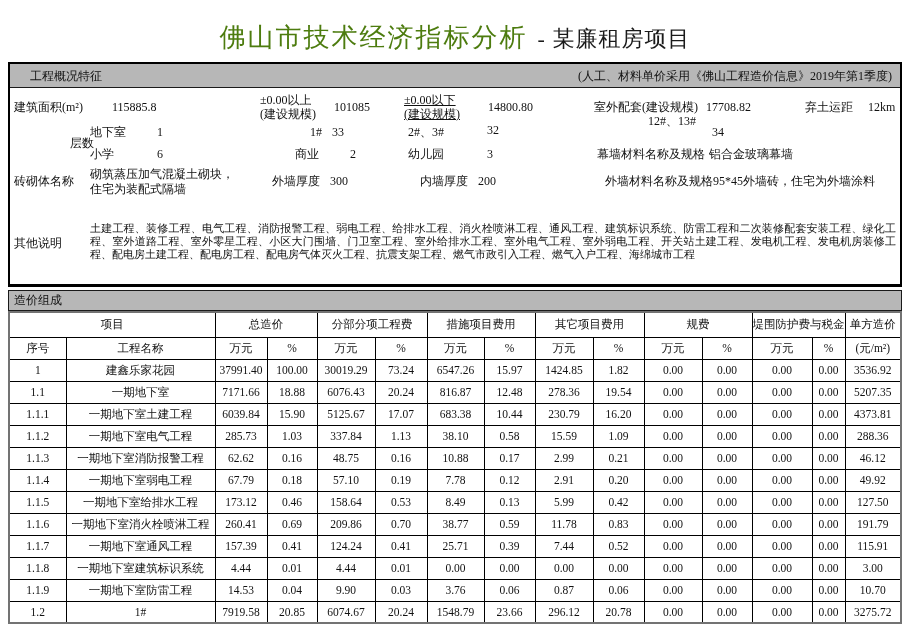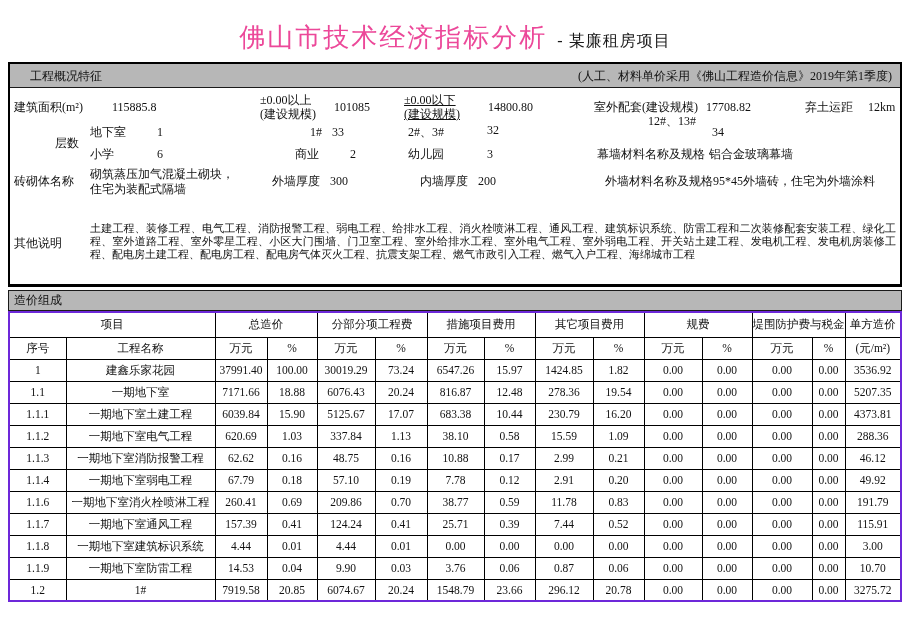--- a/index.html
+++ b/index.html
@@ -2,22 +2,22 @@
 <html><head>
 <meta charset="utf-8">
 <style>
   html,body{margin:0;padding:0;}
   body{
     width:910px;height:643px;position:relative;background:#ffffff;
     font-family:"Liberation Serif","DejaVu Serif",serif;color:#111;
     overflow:hidden;
   }
   .title-row{position:absolute;left:0;top:20px;width:910px;text-align:center;white-space:nowrap;}
-  .title-main{font-size:26px;letter-spacing:2px;color:#ec4899;}
-  .title-sub{font-size:16px;letter-spacing:1px;color:#1a1a1a;margin-left:6px;}
+  .title-main{font-size:26px;letter-spacing:2px;color:#4d7c0f;}
+  .title-sub{font-size:22px;letter-spacing:1px;color:#1a1a1a;margin-left:6px;}
 
   
   .overview-box{
     position:absolute;left:8px;top:62px;width:890px;height:220px;
     border:2px solid #000;border-bottom-width:3px;background:#fff;
   }
   .section-bar{
     background:#b7b7b7;border-bottom:1px solid #1a1a1a;height:24px;
     display:flex;justify-content:space-between;align-items:center;
     font-size:12px;padding:2px 8px 0 20px;box-sizing:border-box;
@@ -29,21 +29,21 @@
 
   
   .cost-bar{
     position:absolute;left:8px;top:290px;width:892px;height:19px;
     background:#b7b7b7;border:1px solid #1a1a1a;box-sizing:content-box;
     display:flex;align-items:center;font-size:12px;padding-left:5px;width:887px;
   }
   .cost-table{
     position:absolute;left:8px;top:311px;width:894px;
     border-collapse:collapse;table-layout:fixed;
-    border:2px solid #6d28d9;
+    border:2px solid #737373;
   }
   .cost-table th,.cost-table td{
     border:1px solid #000;padding:0;text-align:center;vertical-align:middle;
     font-size:11.5px;font-weight:normal;overflow:hidden;white-space:nowrap;
   }
   .cost-table thead tr.h1{height:25px;}
   .cost-table thead tr.h2{height:22px;padding-left:34px;}
   .cost-table tbody tr{height:22px;}
 </style>
 </head>
@@ -66,21 +66,21 @@
 (建设规模)</span>
   <span class="ov" style="left:324px;top:36px;">101085</span>
   <span class="ov two-line" style="left:394px;top:29px;text-decoration:underline;">±0.00以下
 (建设规模)</span>
   <span class="ov" style="left:478px;top:36px;">14800.80</span>
   <span class="ov" style="left:584px;top:36px;">室外配套(建设规模)</span>
   <span class="ov" style="left:696px;top:36px;">17708.82</span>
   <span class="ov" style="left:795px;top:36px;">弃土运距</span>
   <span class="ov" style="left:858px;top:36px;">12km</span>
 
-  <span class="ov" style="left:45px;top:72px;">层数</span>
+  <span class="ov" style="left:60px;top:72px;">层数</span>
   <span class="ov" style="left:80px;top:61px;">地下室</span>
   <span class="ov" style="left:147px;top:61px;">1</span>
   <span class="ov" style="left:300px;top:61px;">1#</span>
   <span class="ov" style="left:322px;top:61px;">33</span>
   <span class="ov" style="left:398px;top:61px;">2#、3#</span>
   <span class="ov" style="left:477px;top:59px;">32</span>
   <span class="ov" style="left:622px;top:50px;margin-left:16px;">12#、13#</span>
   <span class="ov" style="left:702px;top:61px;">34</span>
   <span class="ov" style="left:80px;top:83px;">小学</span>
   <span class="ov" style="left:147px;top:83px;">6</span>
@@ -204,21 +204,21 @@
         <td>16.20</td>
         <td>0.00</td>
         <td>0.00</td>
         <td>0.00</td>
         <td>0.00</td>
         <td>4373.81</td>
       </tr>
       <tr>
         <td>1.1.2</td>
         <td>一期地下室电气工程</td>
-        <td>620.69</td>
+        <td>285.73</td>
         <td>1.03</td>
         <td>337.84</td>
         <td>1.13</td>
         <td>38.10</td>
         <td>0.58</td>
         <td>15.59</td>
         <td>1.09</td>
         <td>0.00</td>
         <td>0.00</td>
         <td>0.00</td>
@@ -253,20 +253,37 @@
         <td>0.12</td>
         <td>2.91</td>
         <td>0.20</td>
         <td>0.00</td>
         <td>0.00</td>
         <td>0.00</td>
         <td>0.00</td>
         <td>49.92</td>
       </tr>
       <tr>
+        <td>1.1.5</td>
+        <td>一期地下室给排水工程</td>
+        <td>173.12</td>
+        <td>0.46</td>
+        <td>158.64</td>
+        <td>0.53</td>
+        <td>8.49</td>
+        <td>0.13</td>
+        <td>5.99</td>
+        <td>0.42</td>
+        <td>0.00</td>
+        <td>0.00</td>
+        <td>0.00</td>
+        <td>0.00</td>
+        <td>127.50</td>
+      </tr>
+      <tr>
         <td>1.1.6</td>
         <td>一期地下室消火栓喷淋工程</td>
         <td>260.41</td>
         <td>0.69</td>
         <td>209.86</td>
         <td>0.70</td>
         <td>38.77</td>
         <td>0.59</td>
         <td>11.78</td>
         <td>0.83</td>

